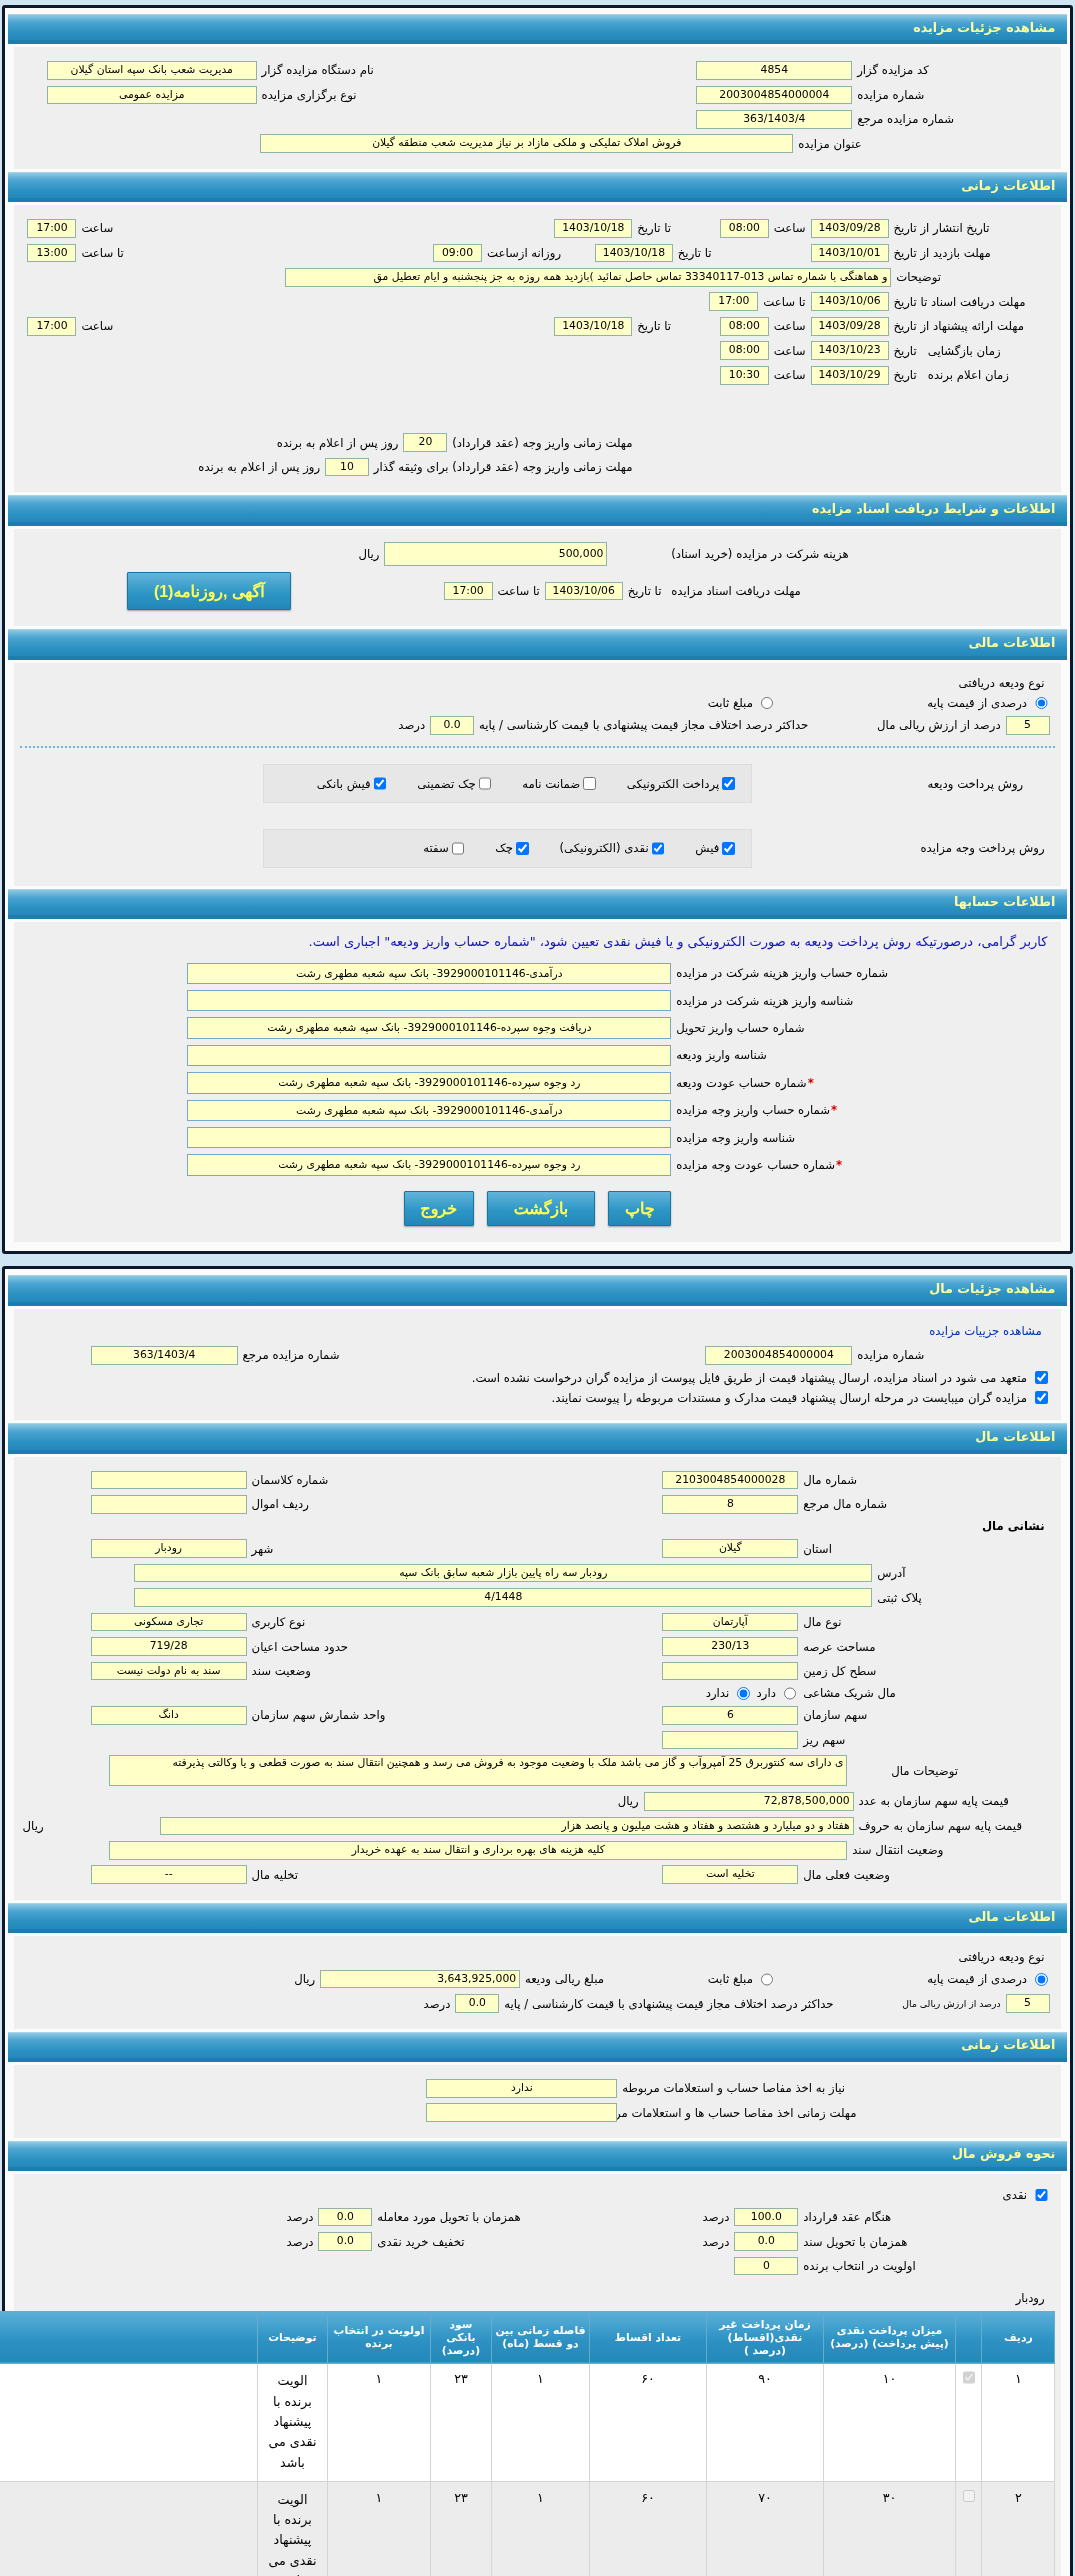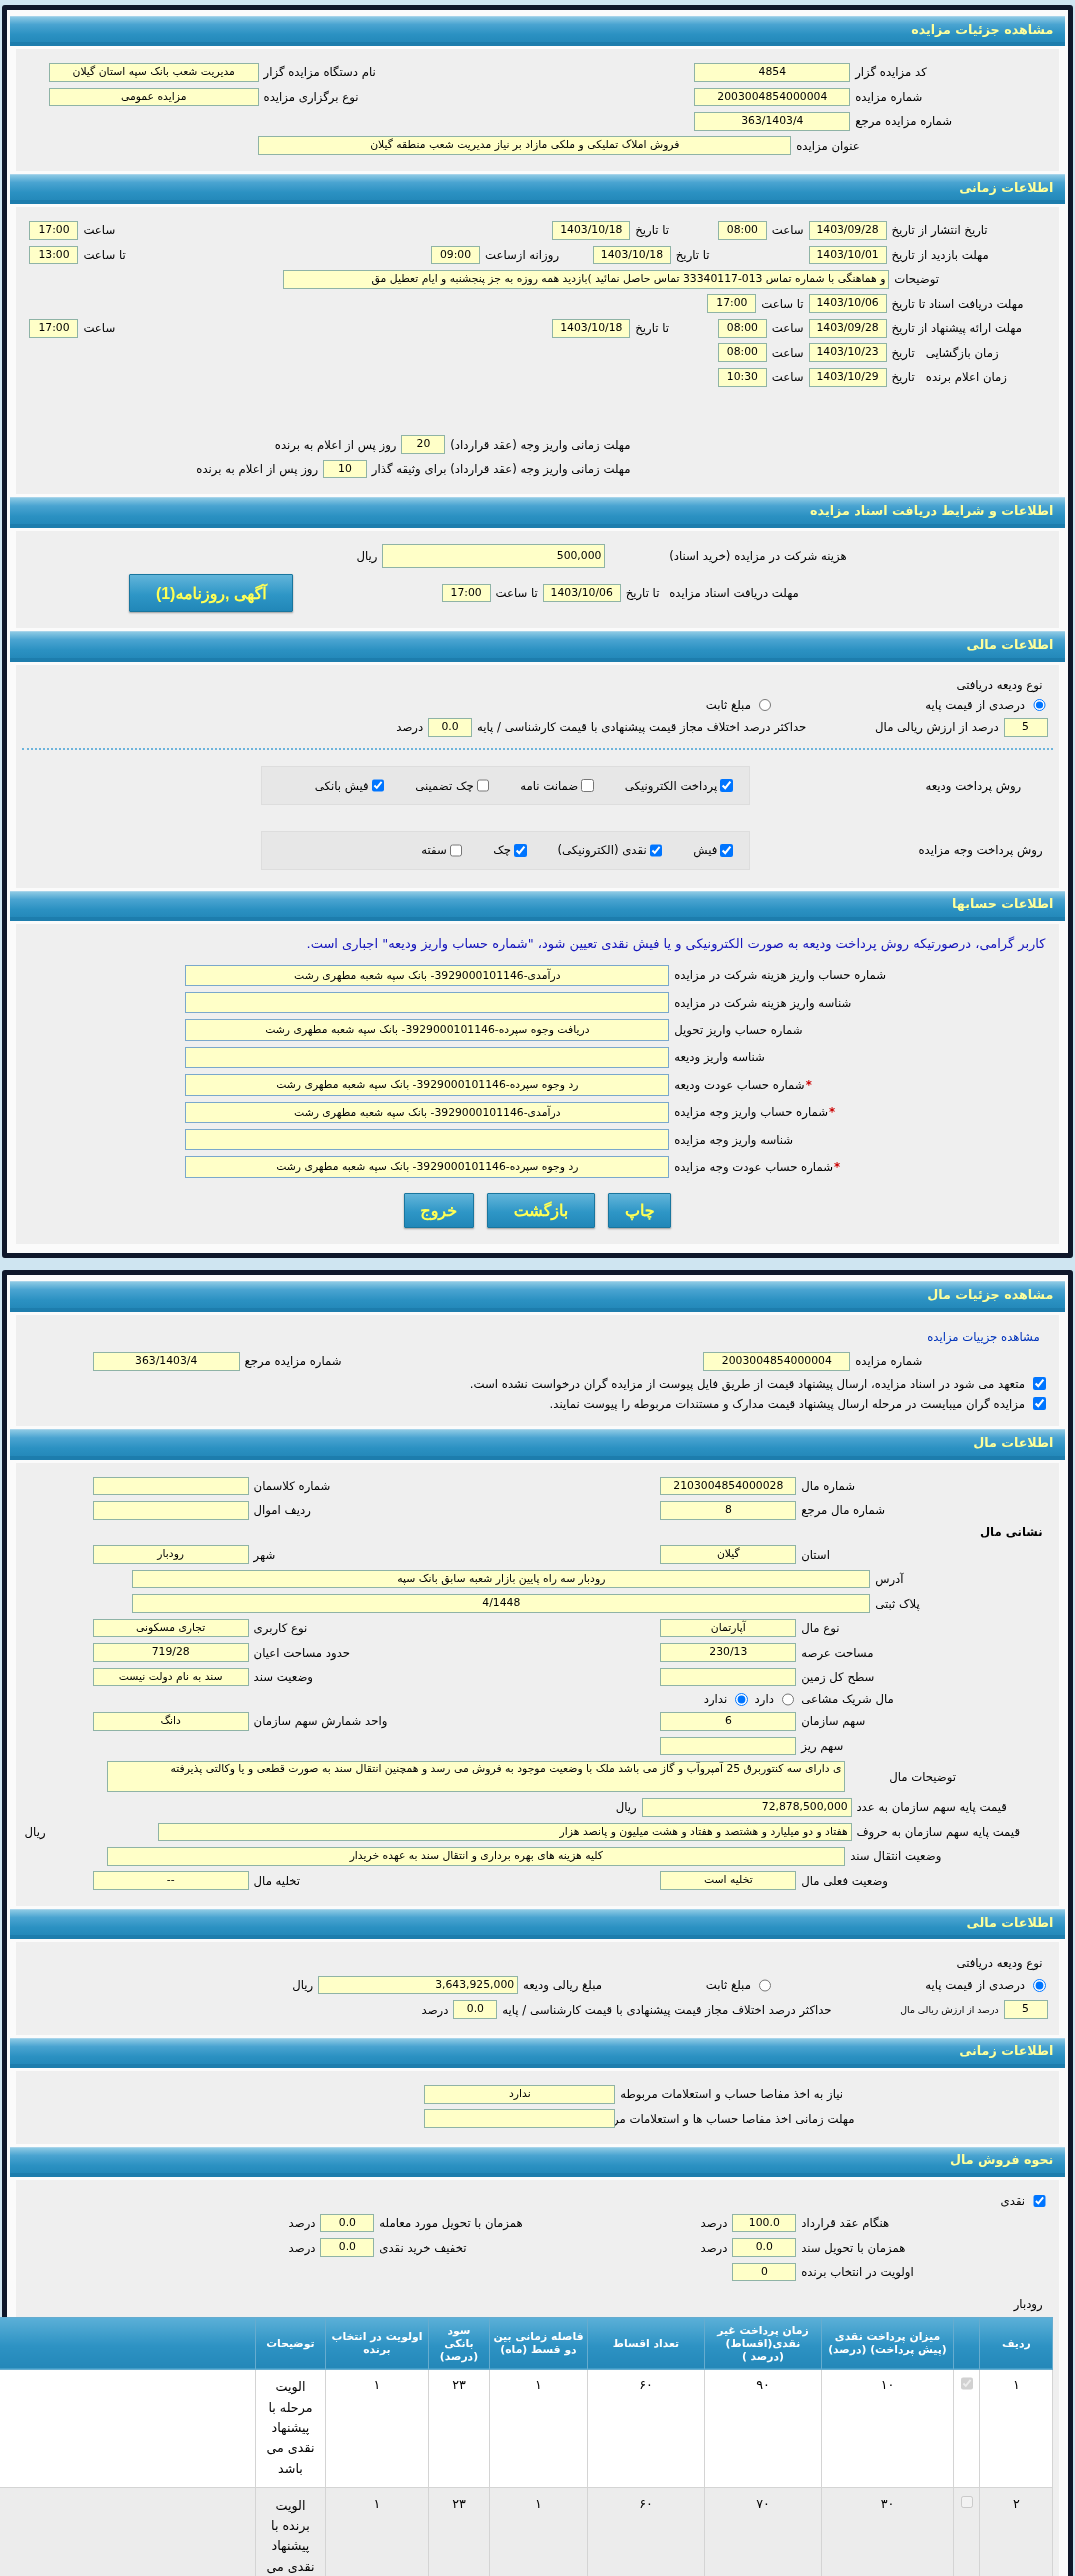--- a/index.html
+++ b/index.html
@@ -5,21 +5,21 @@
   * { box-sizing: border-box; }
   html,body { margin:0; padding:0; }
   body {
     background:#cfe5f1;
     font-family:"DejaVu Sans", sans-serif;
     direction:rtl;
     font-size:11.7px;
     color:#000;
   }
   .page { width:1075px; margin:0 auto; padding:4.9px 2px 0; }
-  .panel { background:#fbfbfb; border:5px solid #0f172a; border-radius:2.9px; padding:2.9px 2px 9.8px; margin-bottom:11.7px; }
+  .panel { background:#fbfbfb; border:3px solid #0f172a; border-radius:2.9px; padding:2.9px 2px 9.8px; margin-bottom:11.7px; }
   .hdr {
     margin:2.9px 1px;
     padding:4.9px 11.7px 5.9px;
     background:linear-gradient(180deg,#8cc9e4 0%,#4aa4d1 30%,#2b91c2 70%,#2489ba 100%);
     border-bottom:4.9px solid #1d7dad;
     border-top:1px solid #a8d4ea;
     color:#feff9c;
     font-weight:bold;
     font-size:12.7px;
     text-align:right;
@@ -571,21 +571,21 @@
         <tbody>
           <tr>
             <td>۱</td>
             <td><input type="checkbox" checked="" disabled="" style=""></td>
             <td>۱۰</td>
             <td>۹۰</td>
             <td>۶۰</td>
             <td>۱</td>
             <td>۲۳</td>
             <td>۱</td>
-            <td class="notecell">الویت مرحله با پیشنهاد نقدی می باشد</td>
+            <td class="notecell">الویت برنده با پیشنهاد نقدی می باشد</td>
             <td></td>
           </tr>
           <tr class="alt">
             <td>۲</td>
             <td><input type="checkbox" disabled="" style=""></td>
             <td>۳۰</td>
             <td>۷۰</td>
             <td>۶۰</td>
             <td>۱</td>
             <td>۲۳</td>

